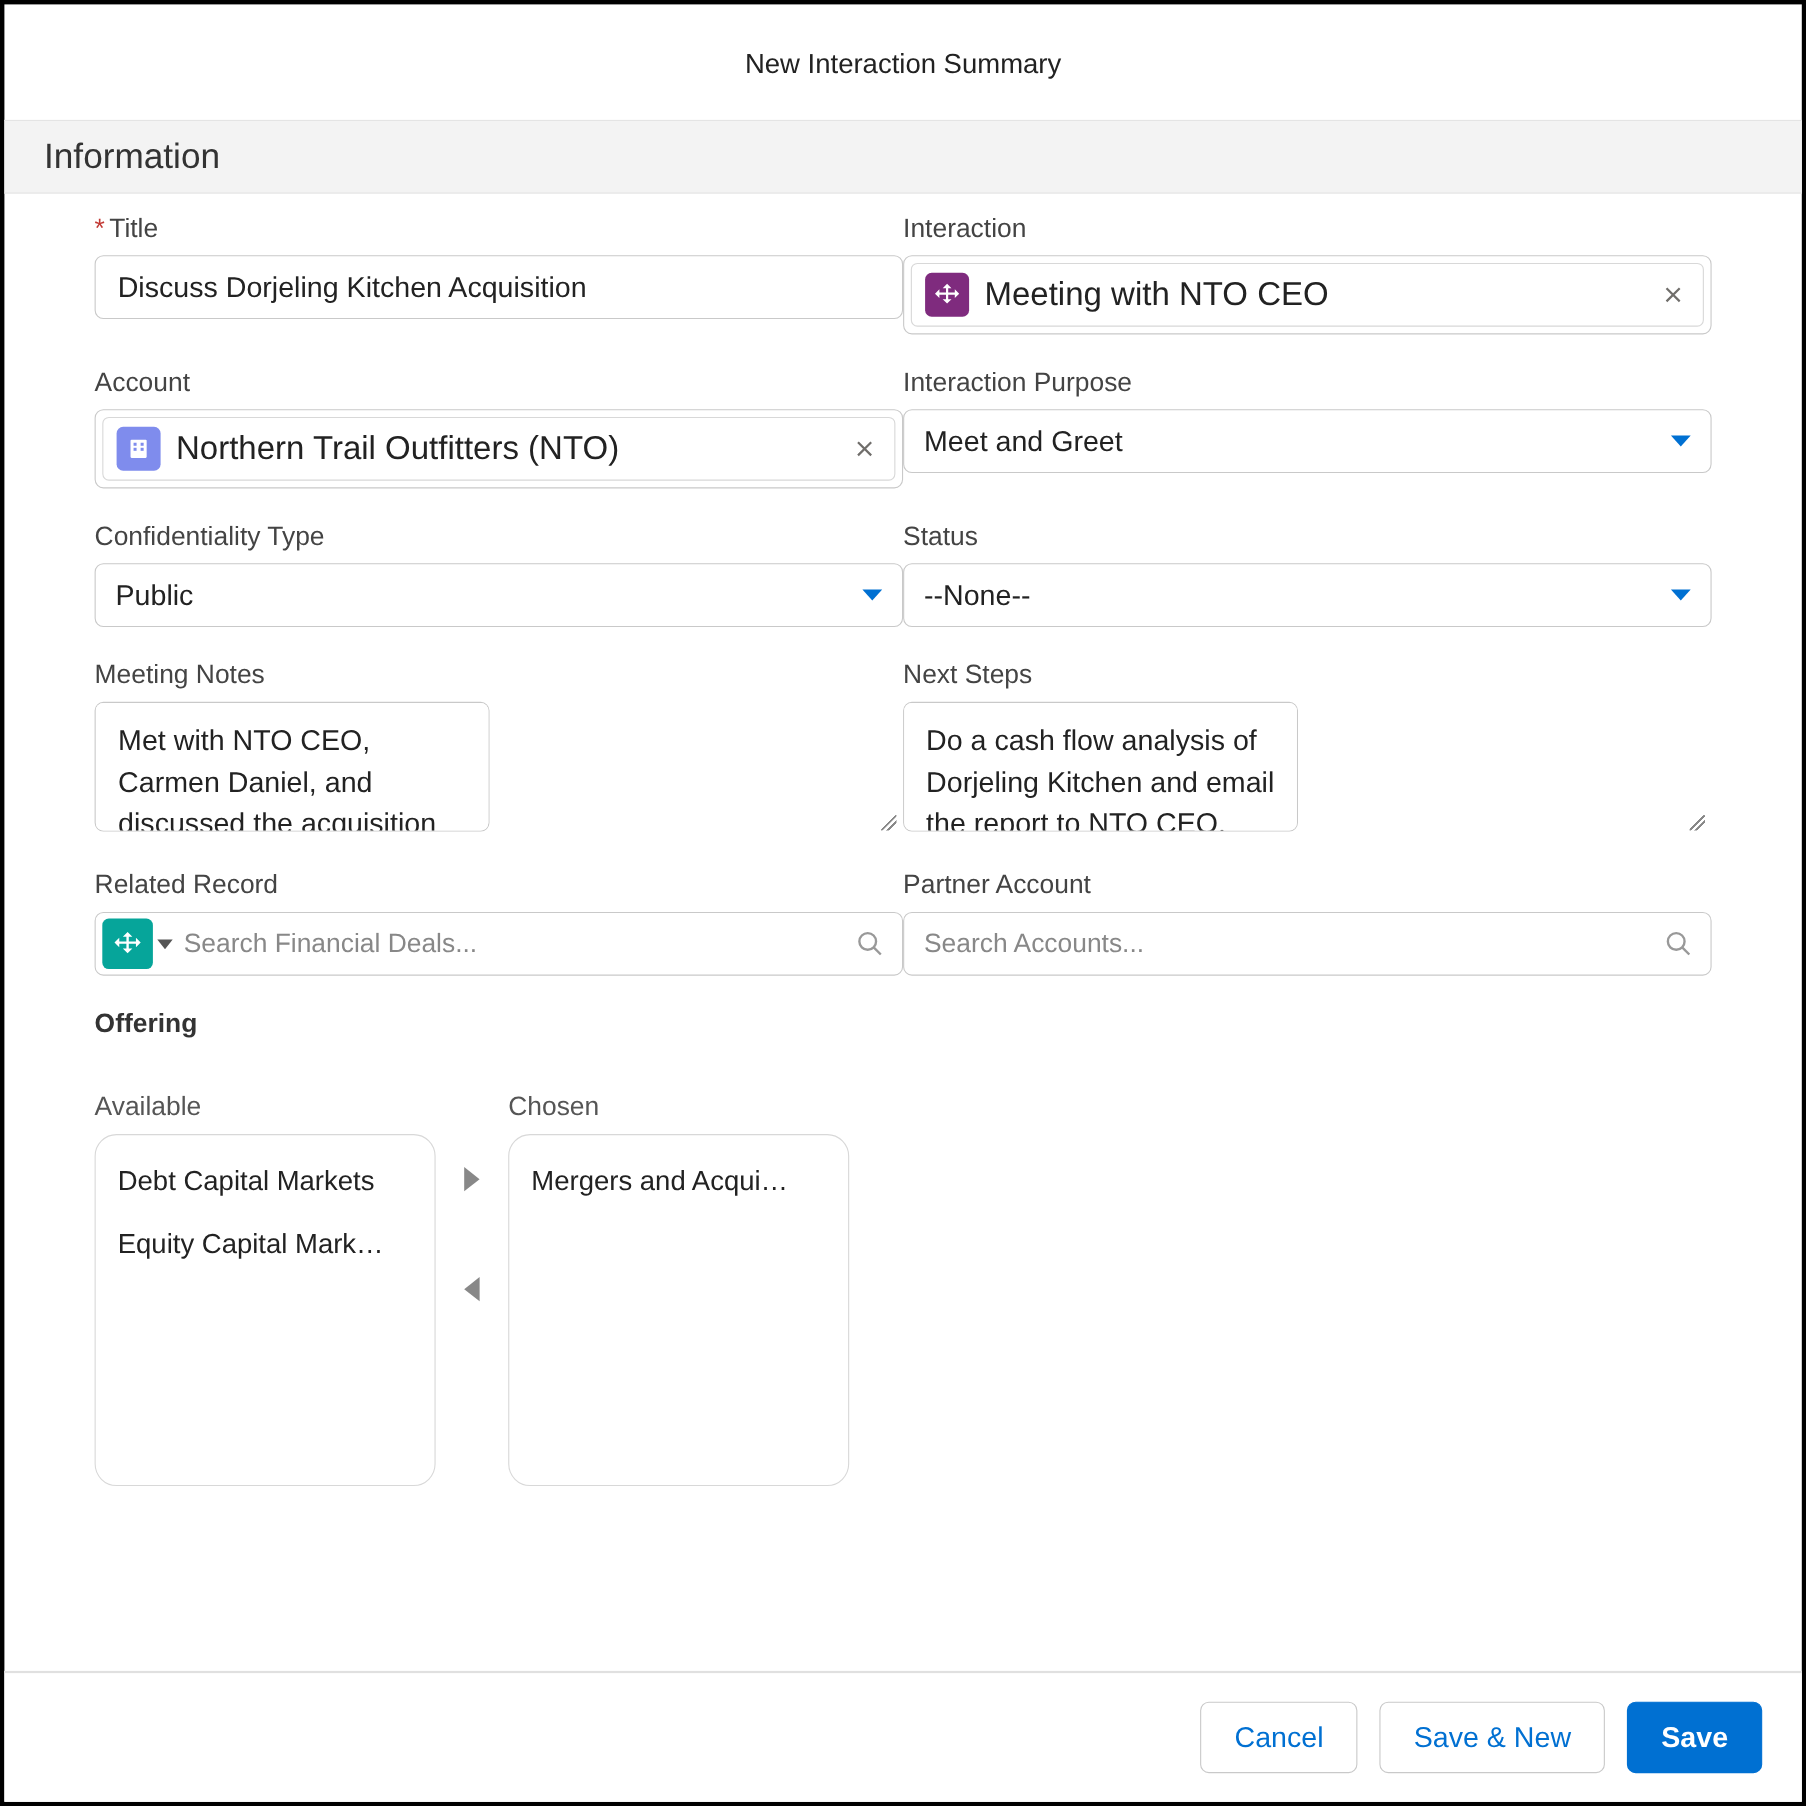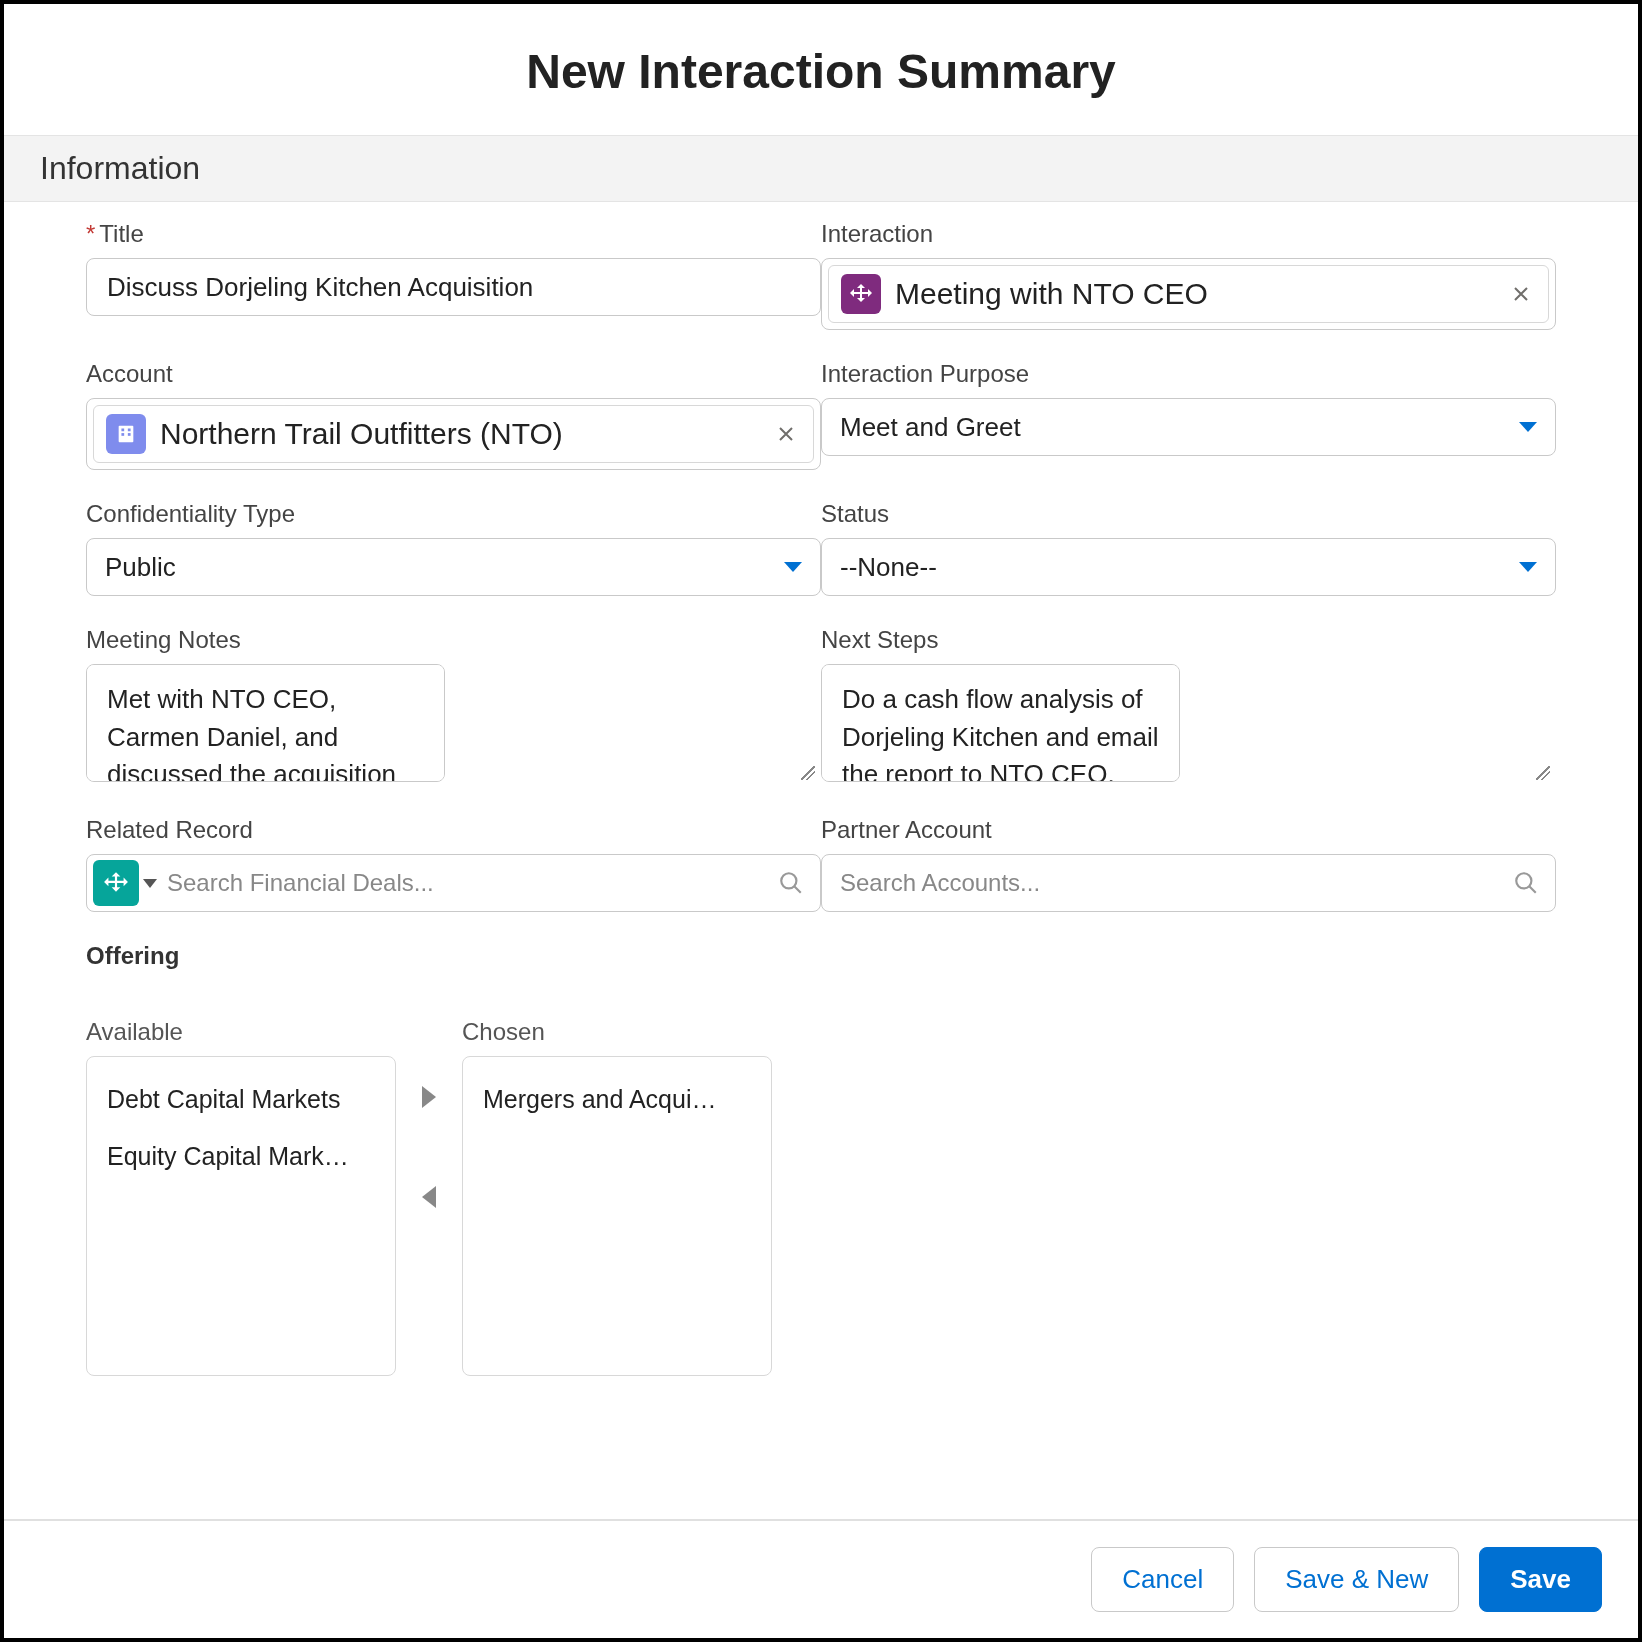--- a/index.html
+++ b/index.html
@@ -12,22 +12,22 @@
     width: 1642px; height: 1642px;
     border: 4px solid #000;
     display: flex; flex-direction: column;
     position: relative;
   }
   .header {
     text-align: center;
     padding: 40px 0 36px;
   }
   .header h2 {
-    font-size: 48px;
-    font-weight: 700;
+    font-size: 25px;
+    font-weight: 400;
     color: #222;
   }
   .section-bar {
     background: #f3f3f3;
     border-top: 1px solid #e4e4e4;
     border-bottom: 1px solid #e4e4e4;
     padding: 14px 36px;
   }
   .section-bar span {
     font-size: 32px;
@@ -143,21 +143,21 @@
   }
   .lookup-input-el::placeholder { color: #888; }
   .search-icon { width: 26px; height: 26px; color: #888; flex-shrink:0; }
   .offer-header { font-size: 24px; font-weight: 700; color: #333; margin-bottom: 28px; }
   .dual-list { display: flex; align-items: flex-start; gap: 18px; margin-top: 20px; }
   .list-col { display:flex; flex-direction:column; }
   .list-label { font-size: 24px; color: #555; margin-bottom: 10px; }
   .list-box {
     width: 310px; height: 320px;
     border: 1px solid #d8d8d8;
-    border-radius: 8px;
+    border-radius: 20px;
     background: #fff;
     padding: 14px 0;
   }
   .list-item {
     padding: 14px 20px;
     font-size: 25px;
     color: #222;
     cursor: pointer;
     white-space: nowrap;
     overflow: hidden;

